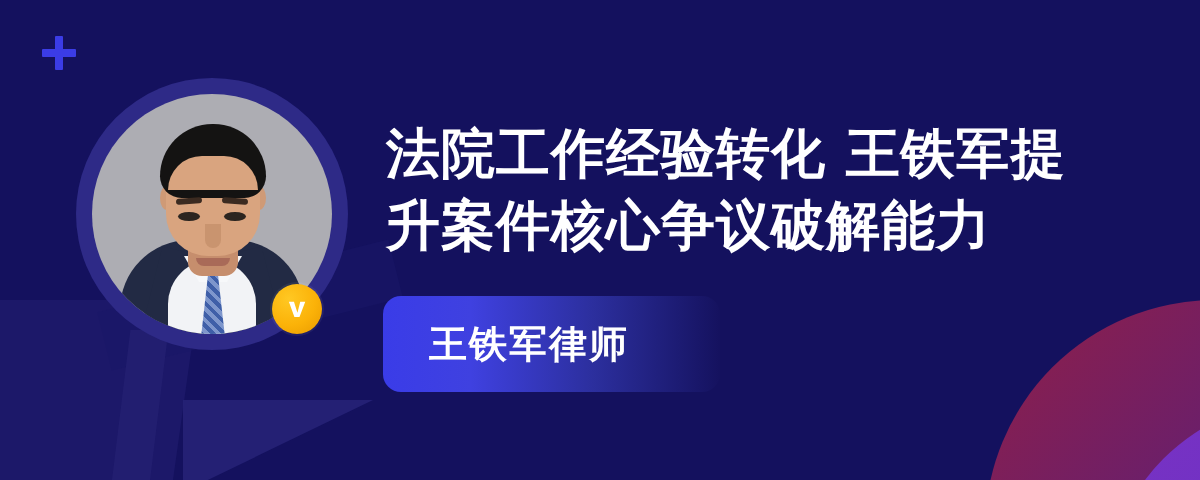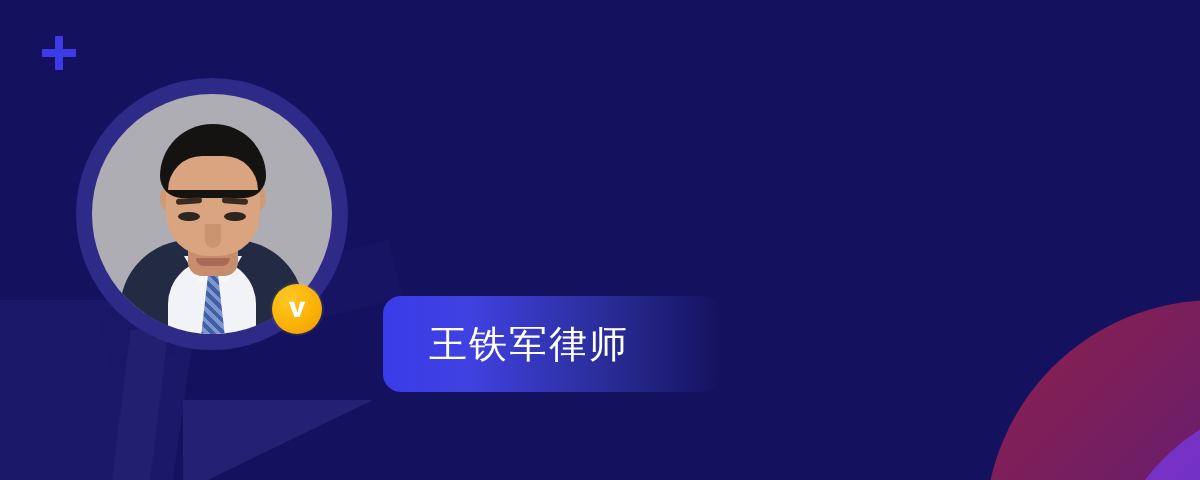--- a/index.html
+++ b/index.html
@@ -330,21 +330,21 @@
     background: linear-gradient(90deg, #3a3ce8 0%, #3f41e0 26%, #2c2f9e 62%, rgba(26,23,100,0.15) 100%);
     z-index: 1;
   }
   .name-pill-label {
     position: absolute;
     left: 46px;
     top: 50%;
     transform: translateY(-50%);
     color: #ffffff;
     font-size: 38px;
-    font-weight: 400;
+    font-weight: 700;
     letter-spacing: 2px;
     white-space: nowrap;
     font-family: "DejaVu Sans", "Liberation Sans", sans-serif;
   }
   .copy { z-index: 2; }
 </style>
 </head>
 <body>
 
 <div class="banner">
@@ -385,14 +385,17 @@
       <svg class="v-glyph" viewBox="0 0 24 24" aria-hidden="true">
         <path d="M4.5 5.2 L9.2 5.2 L12.4 15.4 L15.0 5.2 L19.6 5.2 L14.3 19.4 L9.6 19.4 Z" fill="#ffffff"></path>
       </svg>
     </div>
   </div>
 
   <div class="name-pill">
     <span class="name-pill-label">王铁军律师</span>
   </div>
 
+  <div class="copy">
+    <h1 class="headline">法院工作经验转化 王铁军提升案件核心争议破解能力</h1>
+  </div>
 
 </div>
 
 </body></html>

